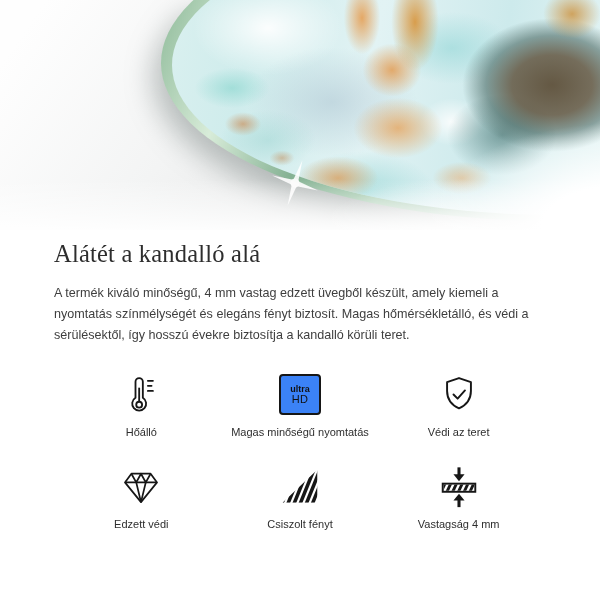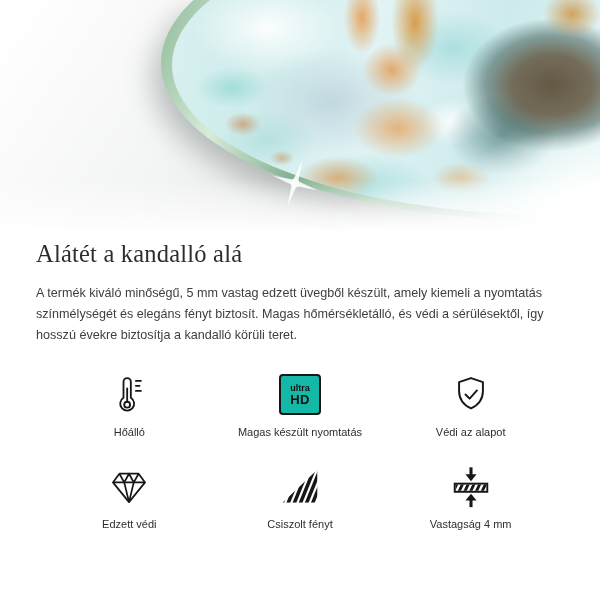--- a/index.html
+++ b/index.html
@@ -47,21 +47,21 @@
   .sparkle { position:absolute; left:270px; top:158px; width:50px; height:50px; opacity:0.95; }
   .fog {
     position:absolute; inset:0; pointer-events:none;
     background:
       radial-gradient(ellipse 280px 150px at 620px 228px, rgba(255,255,255,1) 28%, rgba(255,255,255,0) 70%),
       radial-gradient(ellipse 190px 85px at 450px 240px, rgba(255,255,255,0.85), rgba(255,255,255,0) 72%),
       linear-gradient(180deg, rgba(255,255,255,0) 78%, rgba(255,255,255,0.9) 100%);
   }
 
   
-  .content { padding:0 36px; }
+  .content { padding:0 54px; }
   .headline {
     margin:0; padding-top:7px;
     font-family:"Liberation Serif", serif; font-weight:400;
     font-size:24.5px; line-height:1.36; color:#2d2d2d; letter-spacing:0.2px;
   }
   .headline span { display:block; }
   .description {
     margin:13px 0 0 0; font-size:12.6px; line-height:1.66; color:#3e3e3e; max-width:528px;
   }
 
@@ -69,24 +69,24 @@
   .features {
     display:grid; grid-template-columns:1fr 1fr 1fr;
     margin-top:26px; padding:0 8px; row-gap:26px;
   }
   .feature { display:flex; flex-direction:column; align-items:center; }
   .icon-box { height:46px; display:flex; align-items:center; justify-content:center; }
   .feature-label { margin-top:8px; font-size:11px; color:#2e2e2e; }
   .icon-stroke { stroke:#161616; fill:none; }
   .ultrahd-box {
     width:38px; height:37px; border:2.2px solid #161616; border-radius:4px;
-    display:flex; flex-direction:column; align-items:center; justify-content:center; background:#14b8a6;
+    display:flex; flex-direction:column; align-items:center; justify-content:center; background:#3b82f6;
   }
   .ultrahd-top { font-size:9px; font-weight:700; color:#111; line-height:1; }
-  .ultrahd-bottom { font-size:13px; font-weight:700; color:#111; line-height:1.05; letter-spacing:0.3px; }
+  .ultrahd-bottom { font-size:11px; font-weight:400; color:#111; line-height:1.05; letter-spacing:0.3px; }
 </style>
 </head>
 <body>
 
 <div class="page">
 
   <div class="hero">
     <div class="edge-wrap">
       <div class="glass-edge"></div>
     </div>
@@ -97,21 +97,21 @@
         <circle cx="25" cy="25" r="4.5" fill="rgba(255,255,255,0.95)"></circle>
       </g>
     </svg>
     <div class="fog"></div>
   </div>
 
   <div class="content">
     <h1 class="headline">
       <span>Alátét a kandalló alá</span>
     </h1>
-    <p class="description">A termék kiváló minőségű, 5 mm vastag edzett üvegből készült, amely kiemeli a nyomtatás színmélységét és elegáns fényt biztosít. Magas hőmérsékletálló, és védi a sérülésektől, így hosszú évekre biztosítja a kandalló körüli teret.</p>
+    <p class="description">A termék kiváló minőségű, 4 mm vastag edzett üvegből készült, amely kiemeli a nyomtatás színmélységét és elegáns fényt biztosít. Magas hőmérsékletálló, és védi a sérülésektől, így hosszú évekre biztosítja a kandalló körüli teret.</p>
 
     <div class="features">
 
       <div class="feature">
         <div class="icon-box">
           <svg width="44" height="44" viewBox="0 0 48 48">
             <path class="icon-stroke" stroke-width="2" stroke-linejoin="round" d="M26 27 V9.5 a4 4 0 0 0 -8 0 V27 a7.6 7.6 0 1 0 8 0 Z"></path>
             <circle class="icon-stroke" stroke-width="2" cx="22" cy="34.6" r="3.2"></circle>
             <line class="icon-stroke" stroke-width="2" x1="22" y1="16" x2="22" y2="31.2"></line>
             <line class="icon-stroke" stroke-width="2" stroke-linecap="round" x1="31.5" y1="8.5" x2="37" y2="8.5"></line>
@@ -122,31 +122,31 @@
         <div class="feature-label">Hőálló</div>
       </div>
 
       <div class="feature">
         <div class="icon-box">
           <div class="ultrahd-box">
             <span class="ultrahd-top">ultra</span>
             <span class="ultrahd-bottom">HD</span>
           </div>
         </div>
-        <div class="feature-label">Magas készült nyomtatás</div>
+        <div class="feature-label">Magas minőségű nyomtatás</div>
       </div>
 
       <div class="feature">
         <div class="icon-box">
           <svg width="44" height="44" viewBox="0 0 48 48">
             <path class="icon-stroke" stroke-width="2.1" stroke-linejoin="round" d="M24 5.5 L37 10 v9.5 c0 9.3 -5.6 15.6 -13 19 c-7.4 -3.4 -13 -9.7 -13 -19 V10 Z"></path>
             <polyline class="icon-stroke" stroke-width="2.1" stroke-linecap="round" stroke-linejoin="round" points="18,23.5 22.5,28 30.5,19"></polyline>
           </svg>
         </div>
-        <div class="feature-label">Védi az alapot</div>
+        <div class="feature-label">Védi az teret</div>
       </div>
 
       <div class="feature">
         <div class="icon-box">
           <svg width="46" height="44" viewBox="0 0 48 48">
             <g class="icon-stroke" stroke-width="1.9" stroke-linejoin="round">
               <path d="M13.5 9.5 H34.5 L41.5 19 L24 40.5 L6.5 19 Z"></path>
               <path d="M6.5 19 H41.5"></path>
               <path d="M13.5 9.5 L18.8 19 L24 9.5 L29.2 19 L34.5 9.5"></path>
               <path d="M18.8 19 L24 40.5 M29.2 19 L24 40.5"></path>

